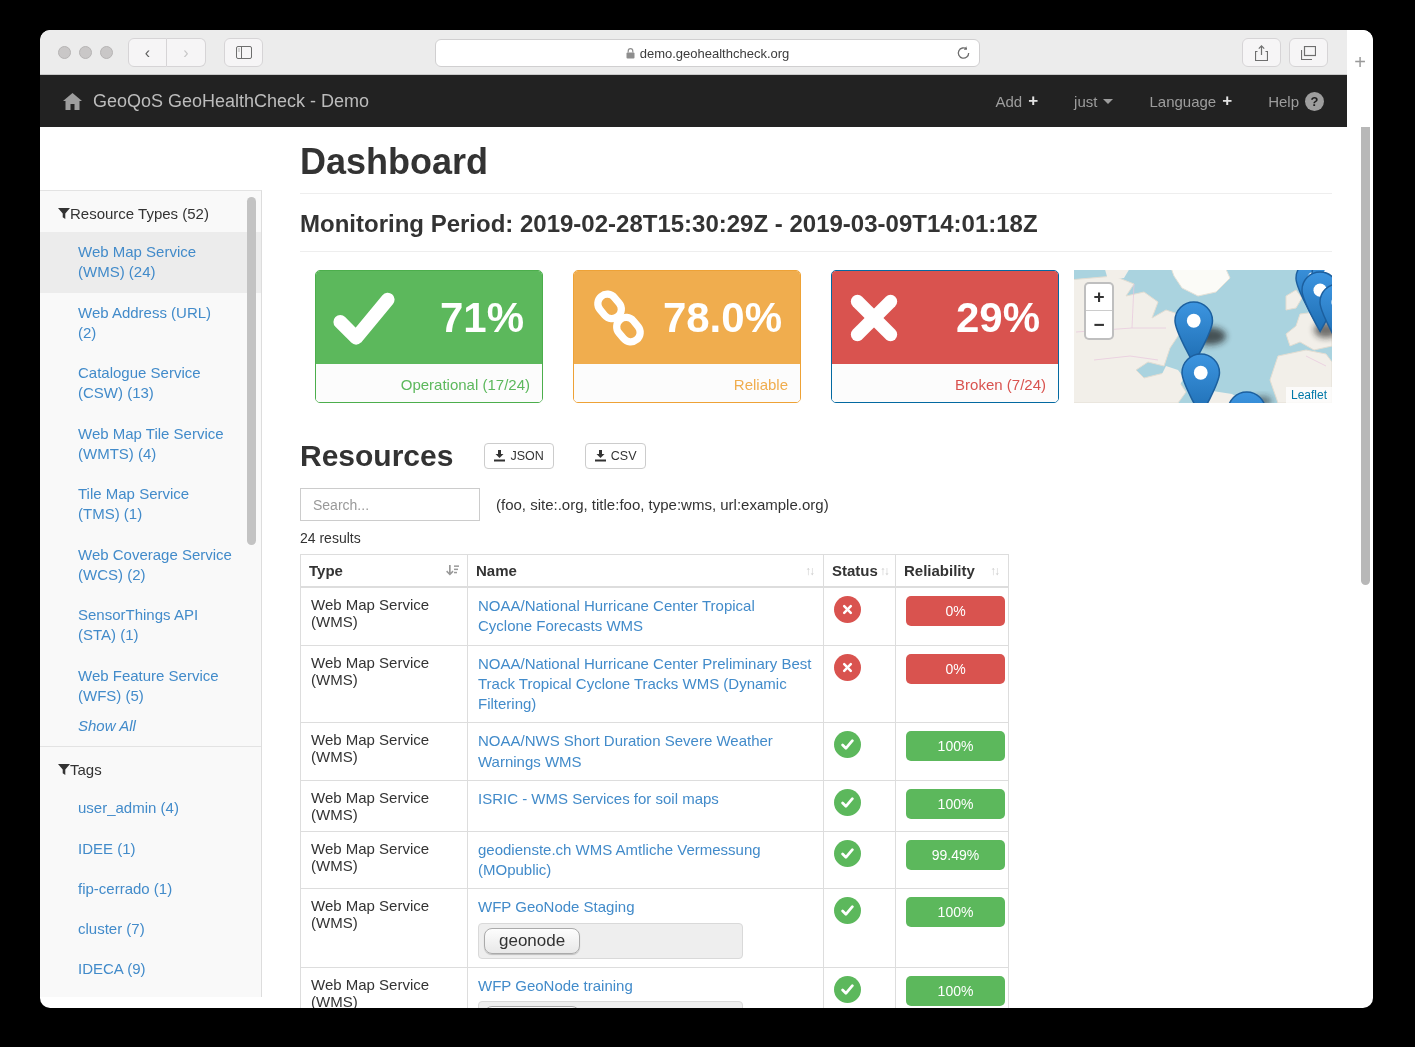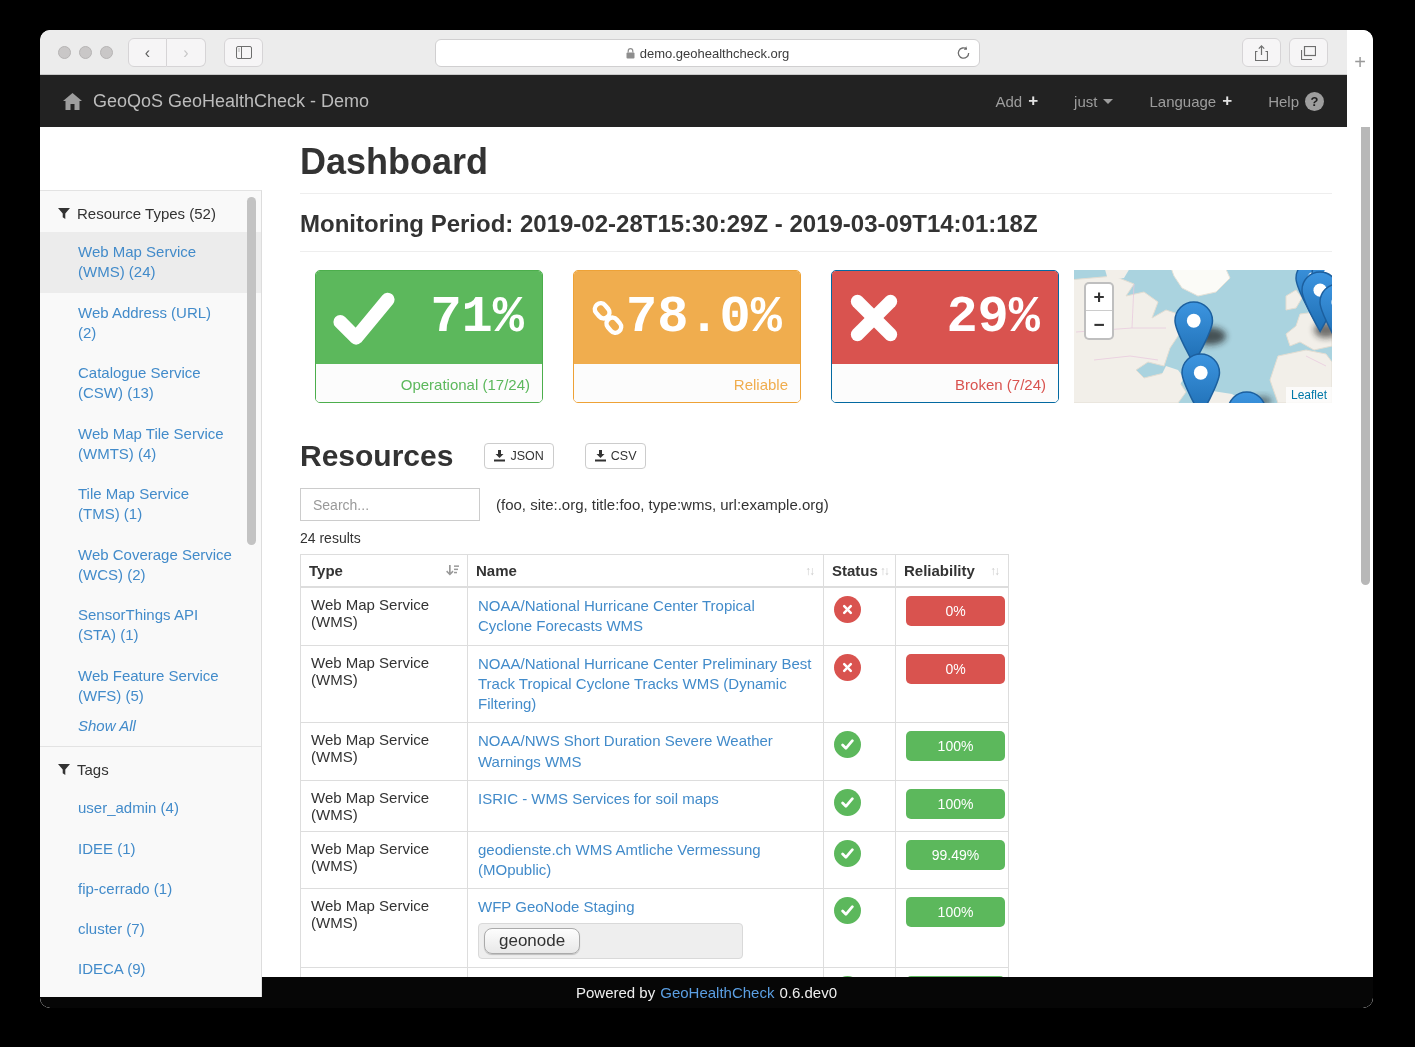--- a/index.html
+++ b/index.html
@@ -44,38 +44,38 @@
 
   
   .vscroll { position:absolute; right:0; top:45px; bottom:31px; width:15px; background:#fff; z-index:6; }
   .vscroll .thumb { position:absolute; left:3px; top:5px; width:9px; height:505px; background:#b8b8b8;
                     border-radius:5px; }
 
   
   .sidebar { position:absolute; left:0; top:160px; width:222px; bottom:11px; background:#f9f9f9;
              border-top:1px solid #e3e3e3; border-right:1px solid #ddd; z-index:8; overflow:hidden; font-size:15px; }
   .sidebar .thumb { position:absolute; right:5px; top:6px; width:9px; height:348px; background:#c3c3c3; border-radius:5px; }
-  .side-section-title { display:flex; align-items:center; gap:7px; color:#333; padding:14px 20px 10px 18px; }
+  .side-section-title { display:flex; align-items:center; gap:0; color:#333; padding:14px 20px 10px 18px; }
   .side-list { display:flex; flex-direction:column; }
   .side-link { color:#428bca; text-decoration:none; padding:10px 28px 10px 38px; line-height:1.35; cursor:pointer; }
   .side-link.active { background:#ececec; }
   .side-link.showall { font-style:italic; padding-top:2px; }
   .side-divider { border-top:1px solid #e3e3e3; margin-top:10px; }
 
   
   .main { position:absolute; left:260px; top:97px; width:1032px; z-index:1; }
   h1.page-title { margin-top:14px; font-size:36px; font-weight:600; color:#333; }
   .hr { border-top:1px solid #eee; margin-top:10px; }
   .monitor { margin-top:16px; font-size:24px; font-weight:bold; color:#333; }
   .hr2 { border-top:1px solid #eee; margin-top:13px; }
 
   .cards-row { margin-top:18px; padding-left:15px; display:flex; }
   .card { width:228px; height:133px; border-radius:5px; overflow:hidden; margin-right:30px; }
   .card-body { height:93px; display:flex; align-items:center; justify-content:space-between; padding:0 18px 0 16px; }
-  .card-value { color:#fff; font-size:52px; font-weight:600;font-family:Liberation Mono, monospace; }
+  .card-value { color:#fff; font-size:42px; font-weight:600; }
   .card-footer { height:40px; background:#fcfcfc; display:flex; align-items:center; justify-content:flex-end;
                  padding-right:12px; font-size:15px; }
   .card.green { border:1px solid #4cae4c; } .card.green .card-body{ background:#5cb85c; } .card.green .card-footer{ color:#5cb85c; }
   .card.orange { border:1px solid #eea236; } .card.orange .card-body{ background:#f0ad4e; } .card.orange .card-footer{ color:#f0ad4e; }
   .card.red { border:1px solid #0369a1; } .card.red .card-body{ background:#d9534f; } .card.red .card-footer{ color:#d9534f; }
 
   .map { position:relative; width:258px; height:133px; margin-left:-15px; background:#aad3df; overflow:hidden; }
   .zoomctl { position:absolute; left:10px; top:12px; width:30px; background:#fff; border:2px solid rgba(0,0,0,.25);
              border-radius:5px; z-index:3; }
   .zoomctl div { height:27px; display:flex; align-items:center; justify-content:center; font-size:19px;
@@ -504,18 +504,13 @@
                 <svg width="13" height="11" viewBox="0 0 24 20">
                   <path d="M3 11l6 6L21 3" fill="none" stroke="#fff" stroke-width="5" stroke-linecap="round" stroke-linejoin="round"></path>
                 </svg>
               </span></td>
        <td class="c-rel"><span class="rel-badge green">100%</span></td>
      </tr>
         </tbody>
     </table>
   </div>
 
-  <div class="footer">
-    <span>Powered by</span>
-    <a>GeoHealthCheck</a>
-    <span class="ver">0.6.dev0</span>
-  </div>
 </div>
 
 </body></html>

